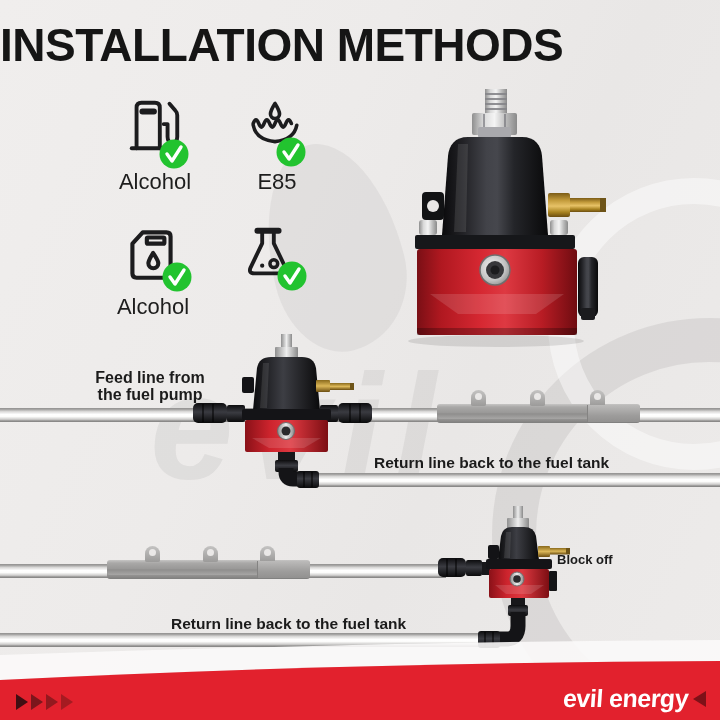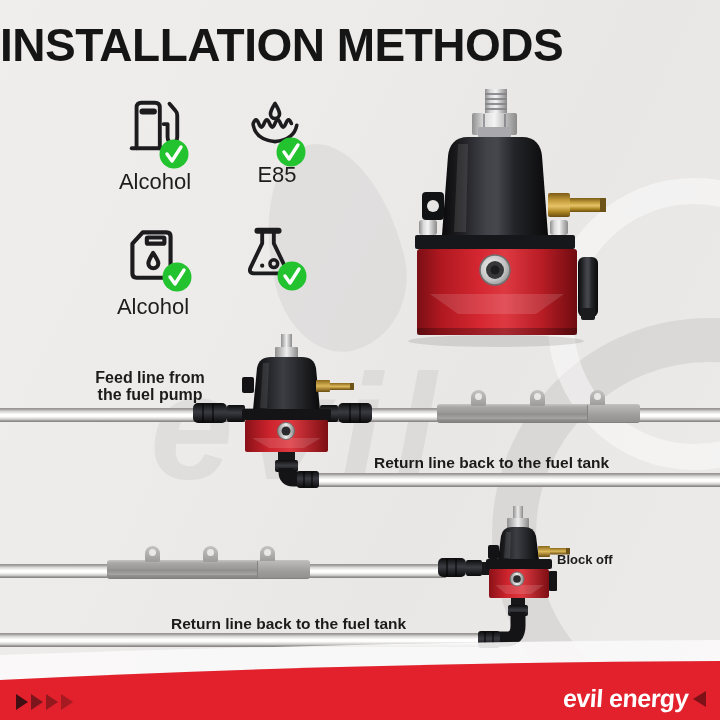--- a/index.html
+++ b/index.html
@@ -80,21 +80,21 @@
 
   <svg class="abs icon-svg" style="left:246px;top:96px" width="58" height="64" viewBox="0 0 64 64" fill="none" stroke="#1c1c1e" stroke-width="4" stroke-linecap="round" stroke-linejoin="round">
     <path d="M32,5 q-5,8 -5,11.5 a5,5 0 0 0 10,0 q0,-3.5 -5,-11.5 Z"></path>
     <path d="M8,27 q3,-8 6,0 q3,8 6,0 q3,-8 6,0 q3,8 6,0 q3,-8 6,0 q3,8 6,0 q3,-8 6,0"></path>
     <path d="M8,29 q3,16 24,18 q21,-2 24,-18"></path>
   </svg>
   <svg class="abs badge" style="left:276px;top:137px" viewBox="0 0 30 30">
     <circle cx="15" cy="15" r="14.5" fill="#22c32f"></circle>
     <path d="M8,15 l5,7 l9,-14" stroke="#fff" stroke-width="3.4" fill="none" stroke-linecap="round" stroke-linejoin="round"></path>
   </svg>
-  <div class="abs fuel-label" style="left:212px;top:162px">E85</div>
+  <div class="abs fuel-label" style="left:212px;top:169px">E85</div>
 
   <svg class="abs icon-svg" style="left:119px;top:221px" width="66" height="68" viewBox="0 0 64 64" fill="none" stroke="#1c1c1e" stroke-width="4" stroke-linecap="round" stroke-linejoin="round">
     <path d="M23,10 h23 q4,0 4,4 v36 q0,4 -4,4 H17 q-4,0 -4,-4 V21 Z"></path>
     <rect x="27" y="15" width="17" height="6" rx="1"></rect>
     <path d="M33,30 q-4.5,7.5 -4.5,10 a4.8,4.8 0 0 0 9.6,0 q0,-2.5 -5.1,-10 Z"></path>
   </svg>
   <svg class="abs badge" style="left:162px;top:262px" viewBox="0 0 30 30">
     <circle cx="15" cy="15" r="14.5" fill="#22c32f"></circle>
     <path d="M8,15 l5,7 l9,-14" stroke="#fff" stroke-width="3.4" fill="none" stroke-linecap="round" stroke-linejoin="round"></path>
   </svg>

